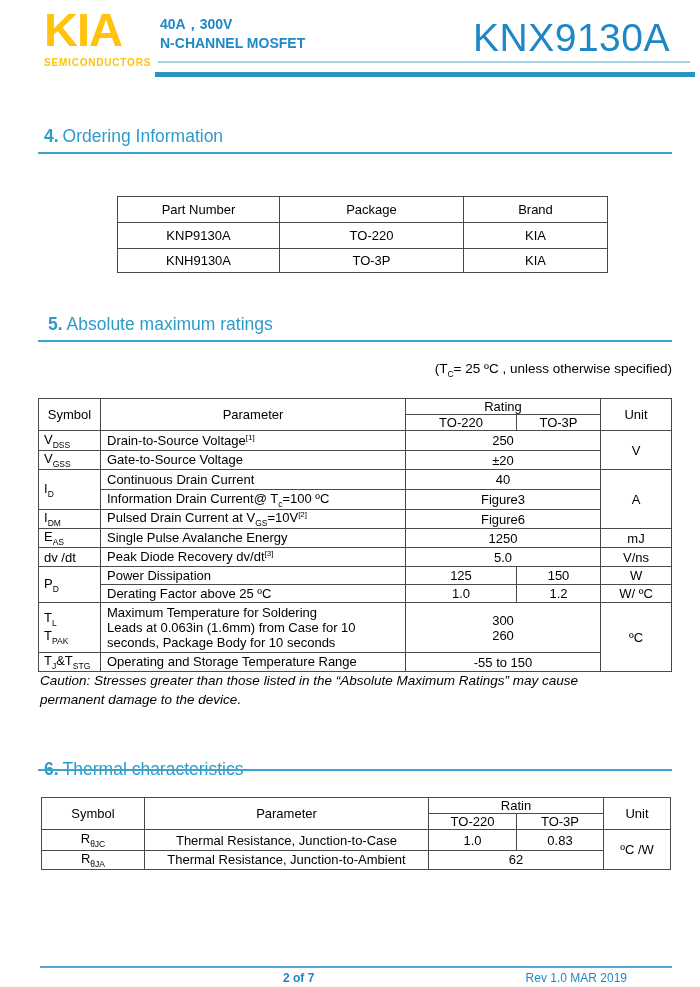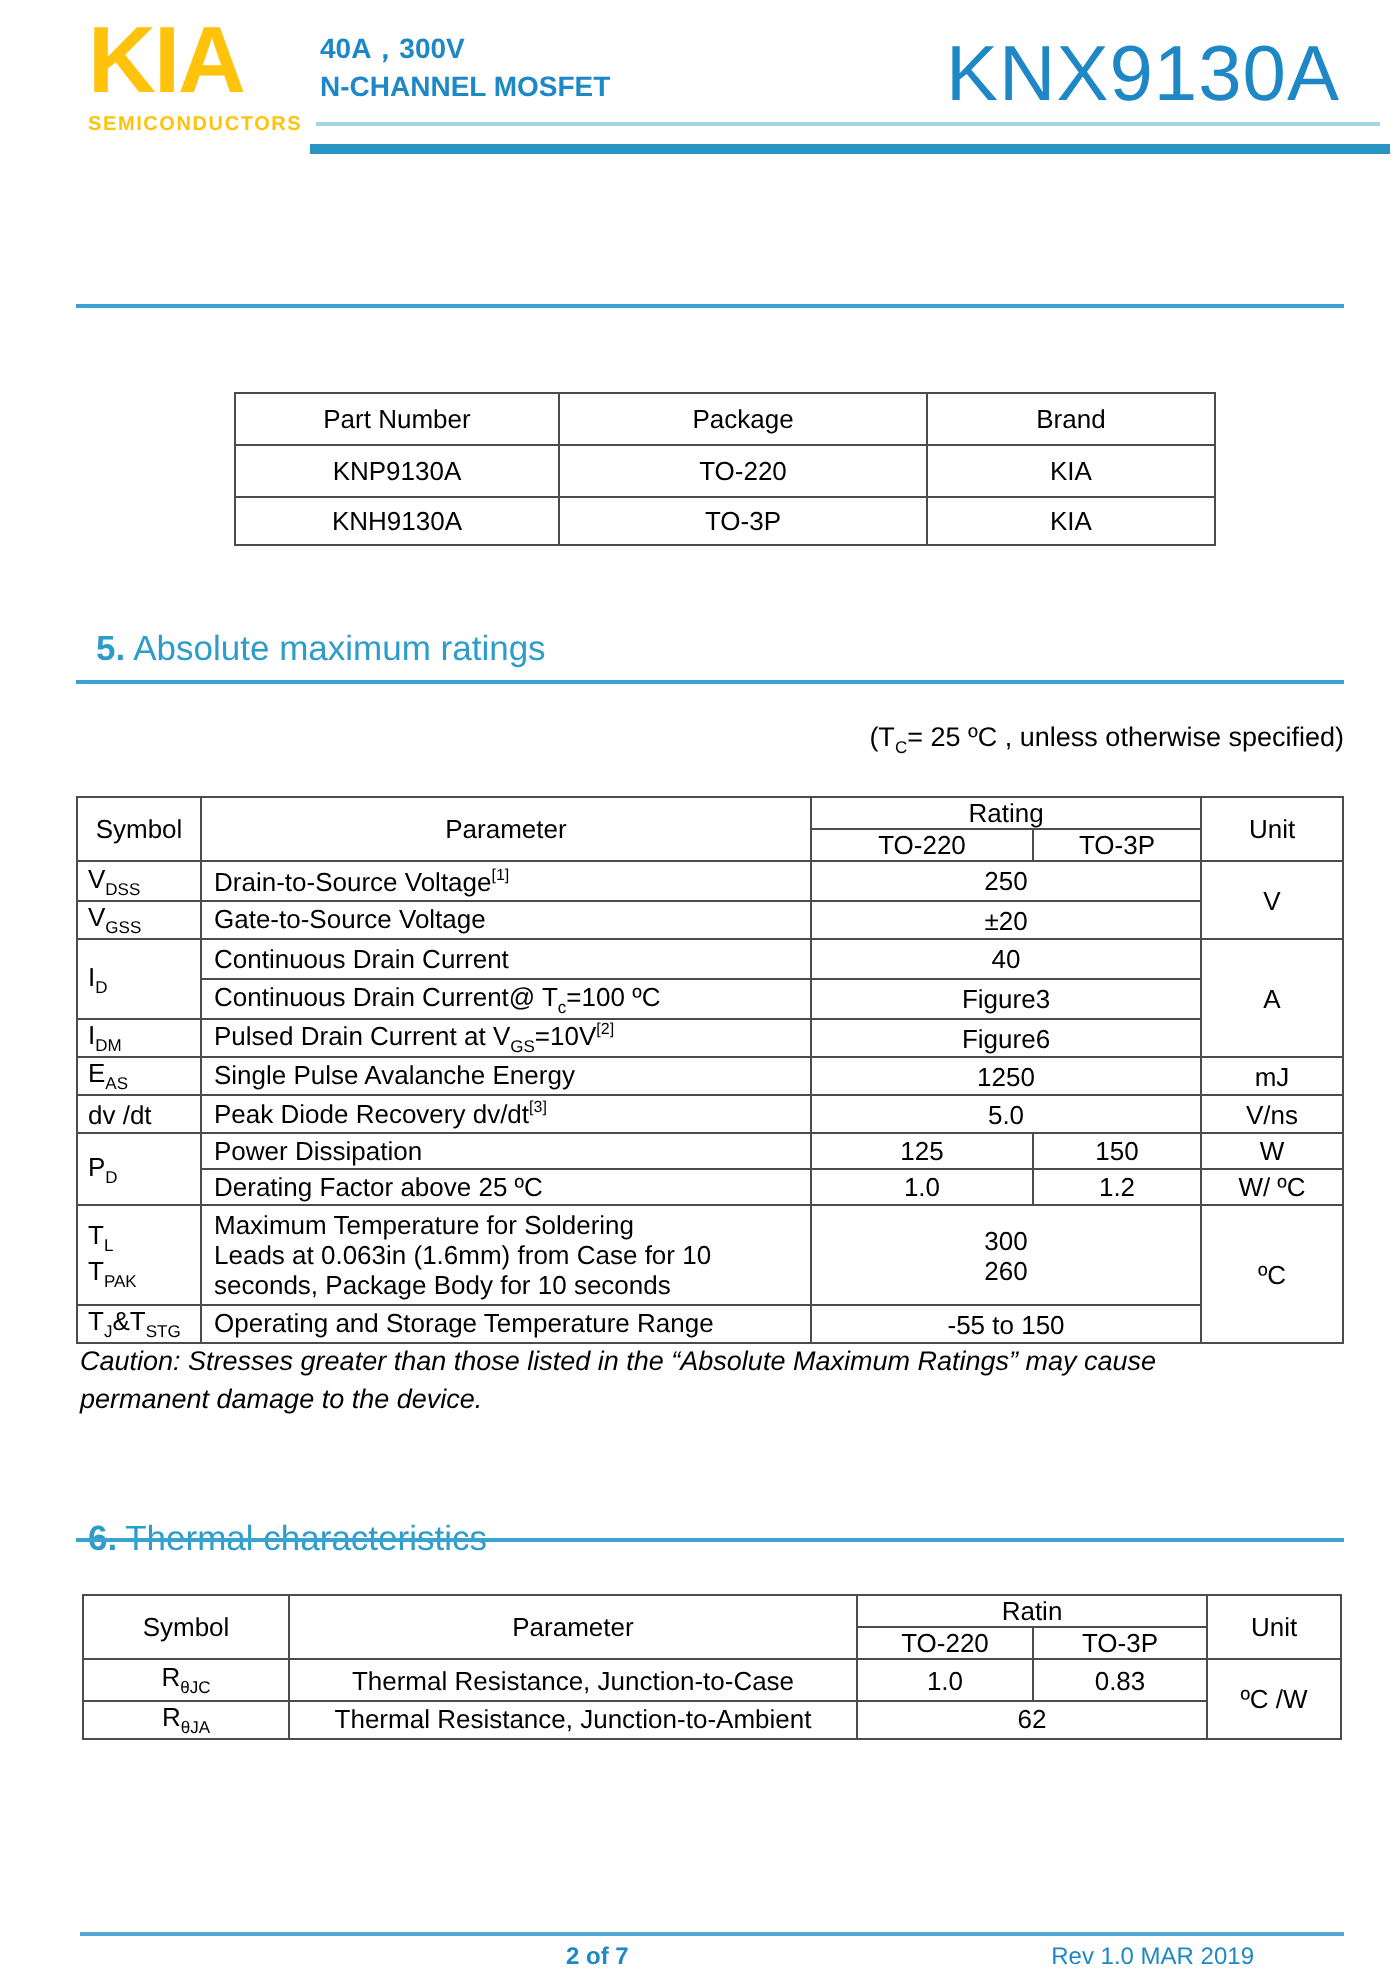--- a/index.html
+++ b/index.html
@@ -47,20 +47,23 @@
     <div class="logo-sub">SEMICONDUCTORS</div>
   </div>
   <div class="prod">
     <div>40A，300V</div>
     <div>N-CHANNEL MOSFET</div>
   </div>
   <div class="partnum">KNX9130A</div>
   <div class="rule-thin"></div>
   <div class="rule-thick"></div>
 
+  <div class="sec-title" style="left:44px; top:126px;">
+    <span class="num">4.</span><span>Ordering Information</span>
+  </div>
   <div class="sec-rule" style="top:152px;"></div>
 
   <table class="ord">
     <colgroup>
         <col style="width:162px">
         <col style="width:184px">
         <col style="width:144px">
       </colgroup>
     <tbody>
         <tr style="height:26px">
@@ -118,21 +121,21 @@
       <td class="parm">Gate-to-Source Voltage</td>
       <td colspan="2">±20</td>
     </tr>
     <tr style="height:20px">
       <td class="sym" rowspan="2"><span>I</span><sub>D</sub></td>
       <td class="parm">Continuous Drain Current</td>
       <td colspan="2">40</td>
       <td rowspan="3">A</td>
     </tr>
     <tr style="height:20px">
-      <td class="parm"><span>Continuous Drain Current@ T</span><sub>c</sub><span>=100 ºC</span></td>
+      <td class="parm"><span>Information Drain Current@ T</span><sub>c</sub><span>=100 ºC</span></td>
       <td colspan="2">Figure3</td>
     </tr>
     <tr style="height:19px">
       <td class="sym"><span>I</span><sub>DM</sub></td>
       <td class="parm"><span>Pulsed Drain Current at V</span><sub>GS</sub><span>=10V</span><sup>[2]</sup></td>
       <td colspan="2">Figure6</td>
     </tr>
     <tr style="height:19px">
       <td class="sym"><span>E</span><sub>AS</sub></td>
       <td class="parm">Single Pulse Avalanche Energy</td>

